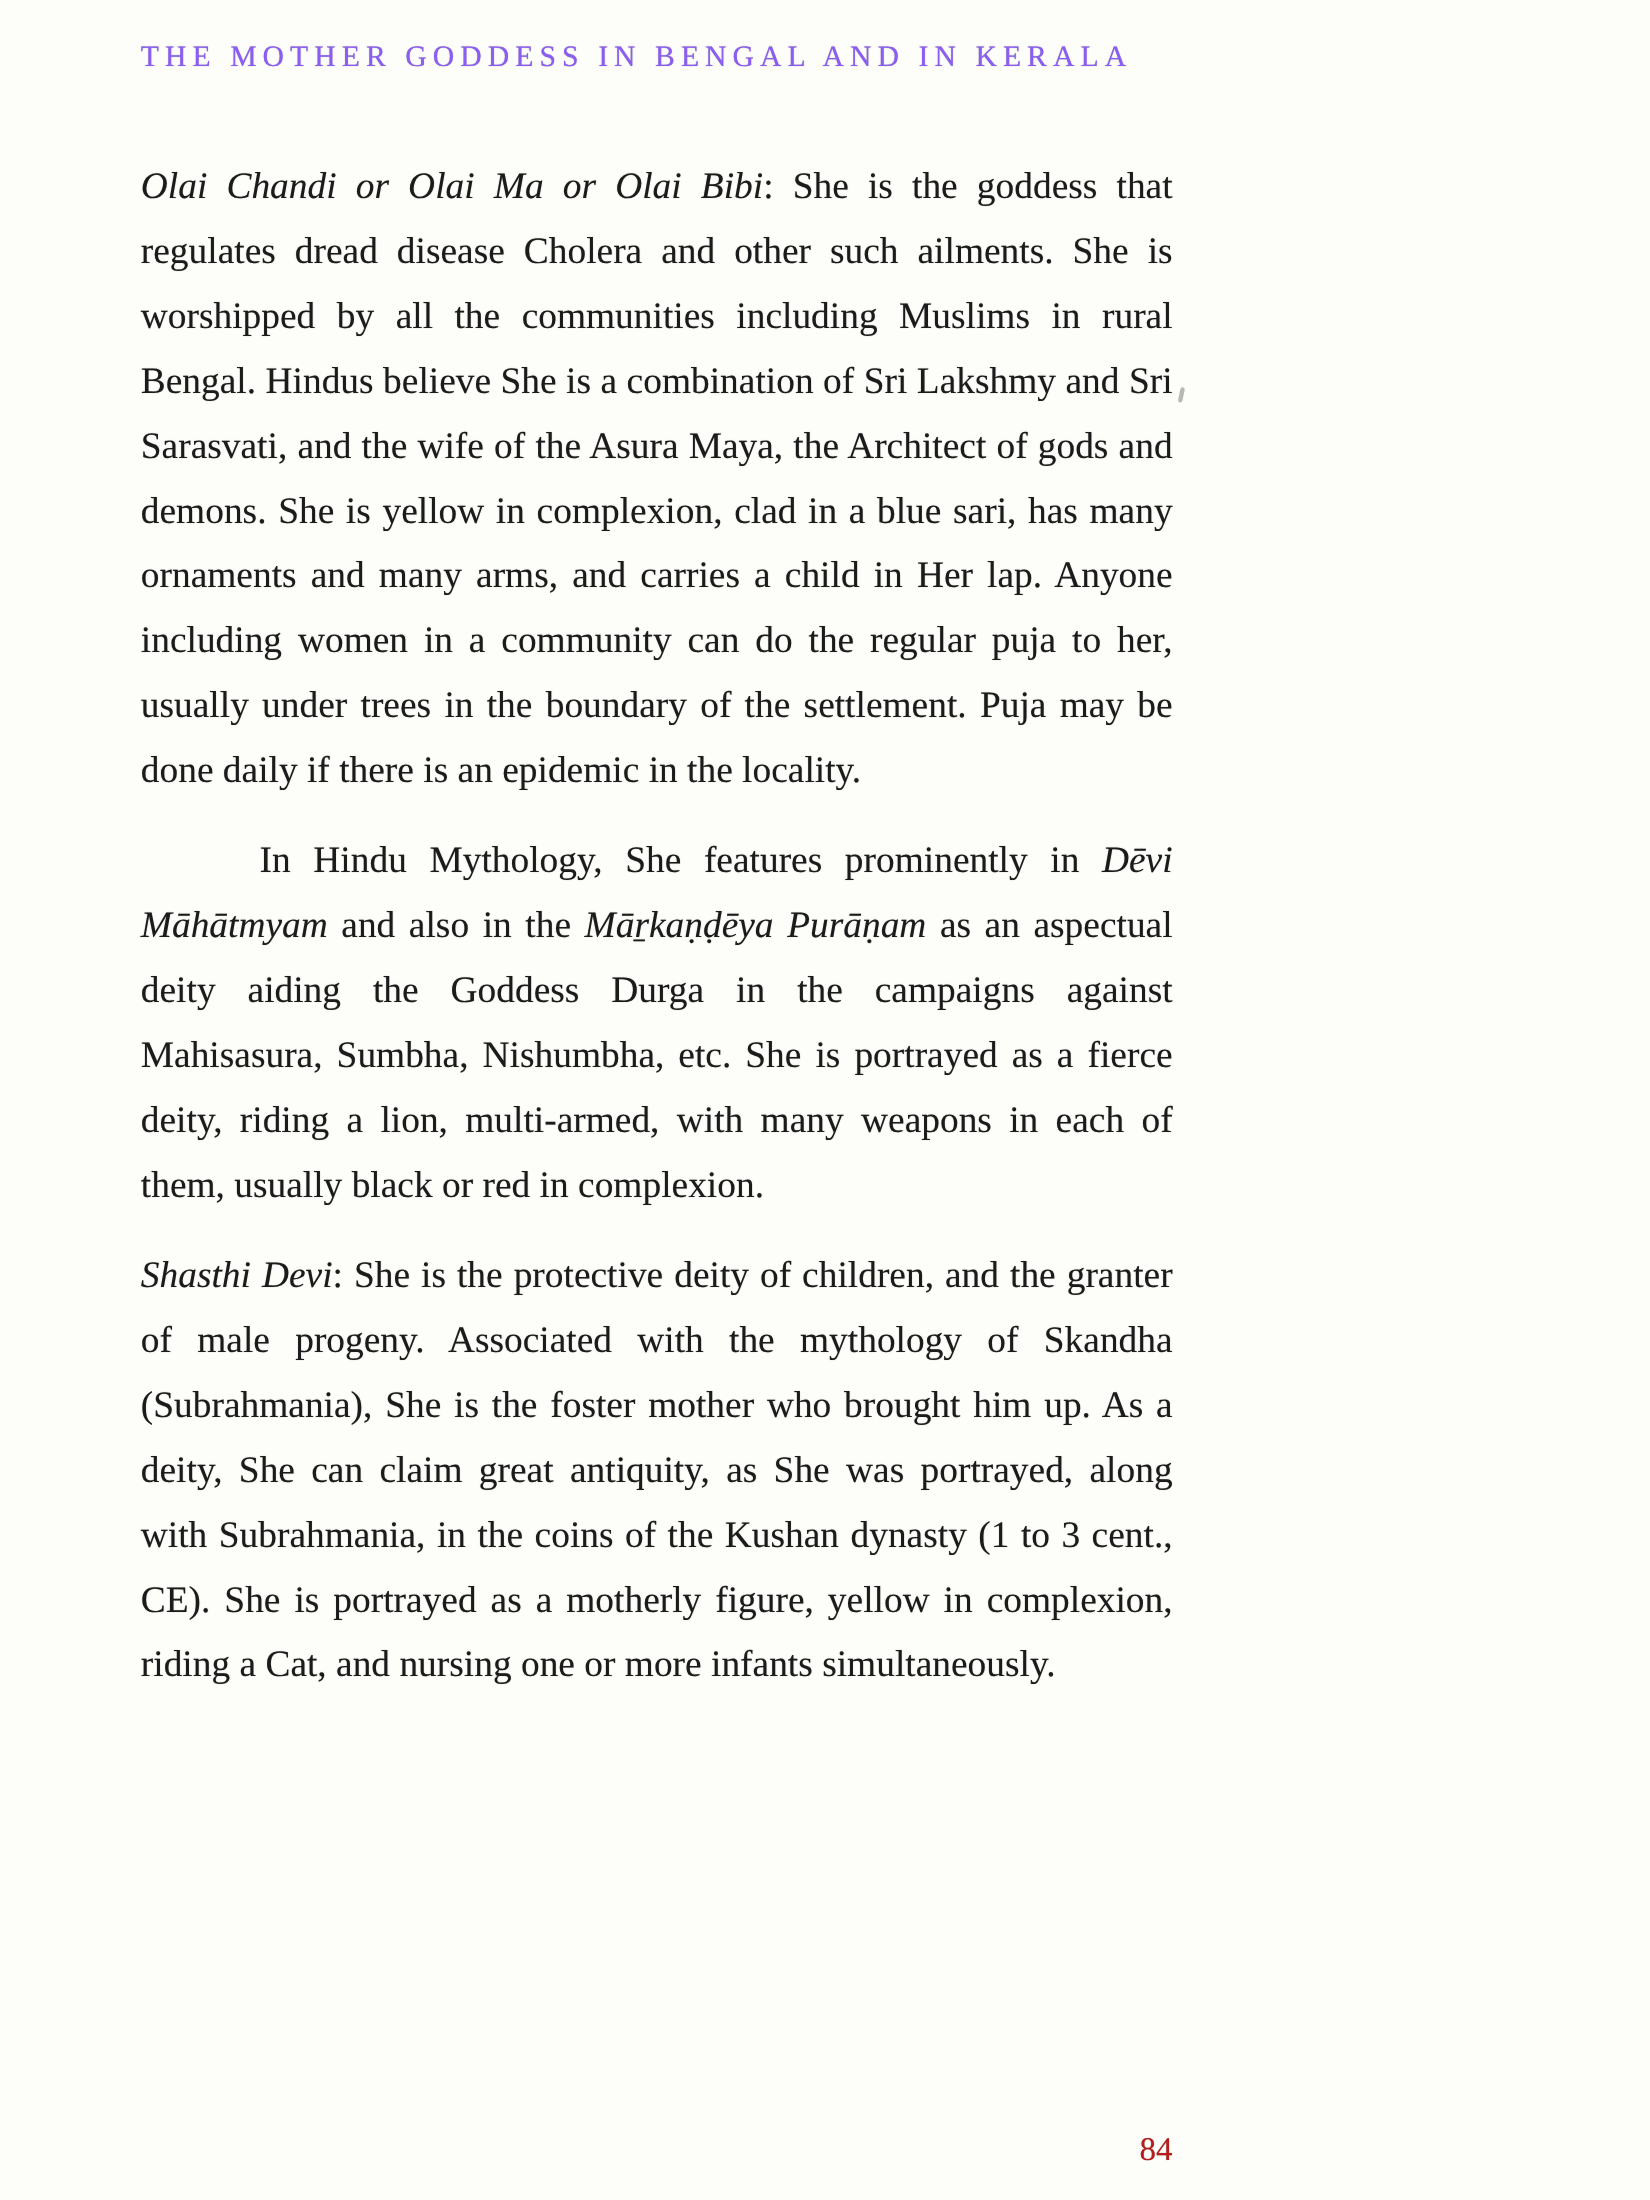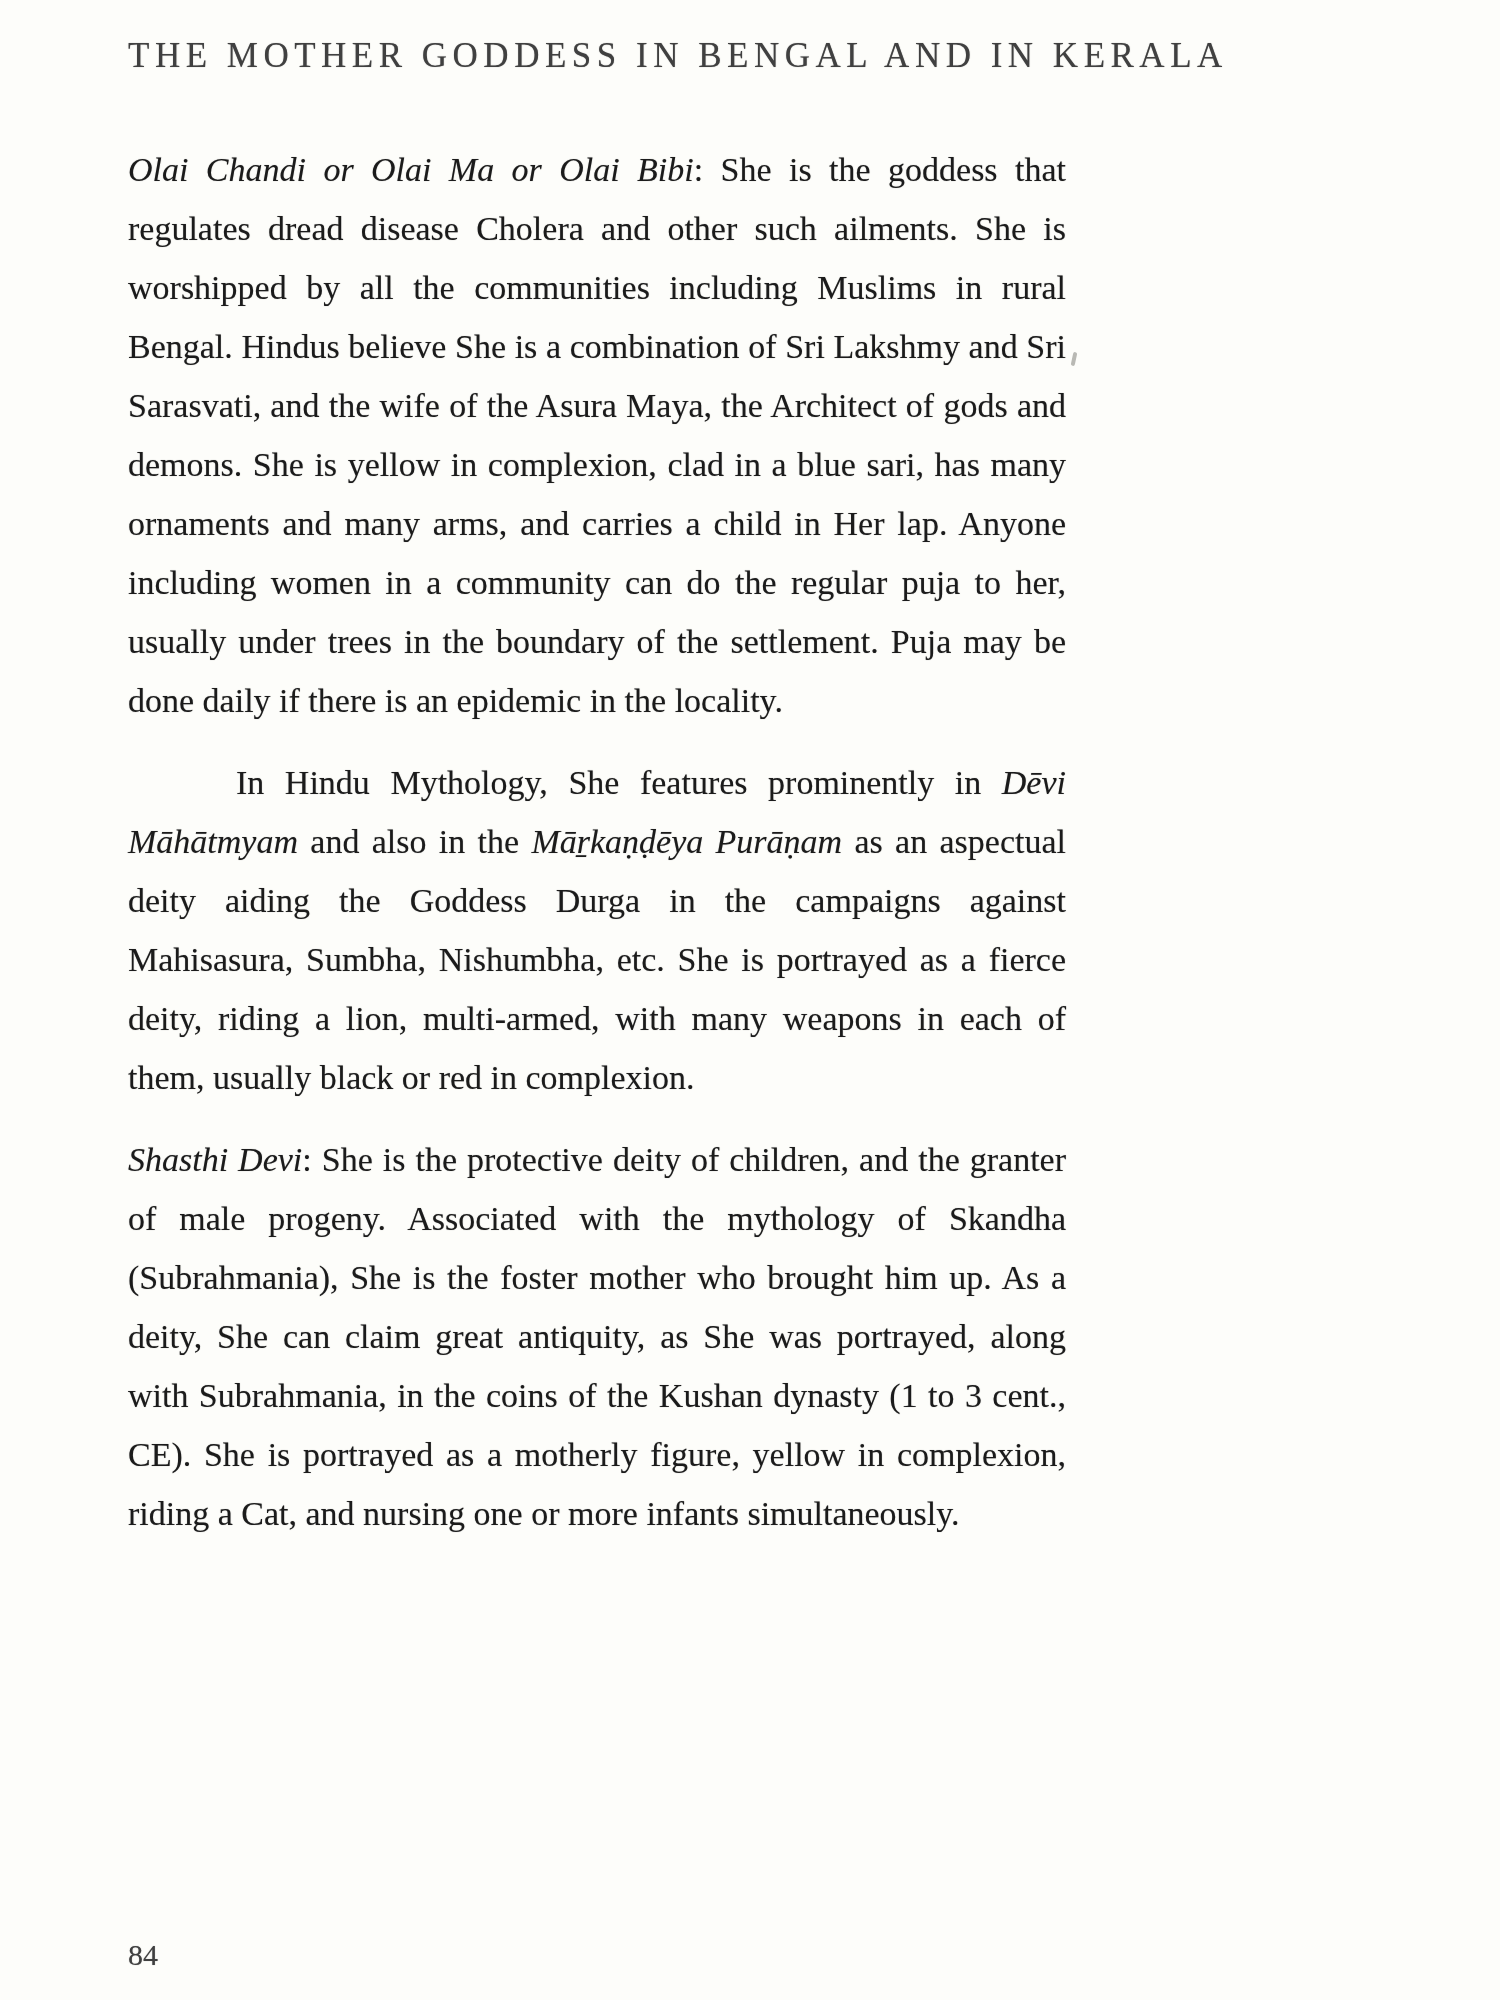--- a/index.html
+++ b/index.html
@@ -15,25 +15,25 @@
     background: #fdfdfa;
     overflow: hidden;
     font-family: "Liberation Serif", "DejaVu Serif", serif;
     color: #1c1c1c;
   }
   .running-head {
     position: absolute;
     top: 36px;
     left: 128px;
     width: 938px;
-    text-align: right;
-    font-size: 35px;
+    text-align: left;
+    font-size: 27px;
     letter-spacing: 5.5px;
     white-space: nowrap;
-    color: #404040;
+    color: #8b5cf6;
     text-shadow: 0 0 1px rgba(30,30,30,0.45);
   }
   .body-text {
     position: absolute;
     top: 140px;
     left: 128px;
     width: 938px;
   }
   .body-text p {
     margin: 0 0 23px 0;
@@ -49,23 +49,23 @@
     text-indent: 108px;
   }
   .body-text i {
     font-style: italic;
   }
   .page-number {
     position: absolute;
     top: 1938px;
     left: 128px;
     width: 938px;
-    text-align: left;
+    text-align: right;
     font-size: 30px;
-    color: #404040;
+    color: #b91c1c;
     text-shadow: 0 0 1px rgba(25,25,25,0.4);
   }
   
   .speckle {
     position: absolute;
     left: 1072px;
     top: 352px;
     width: 4px;
     height: 14px;
     background: #b9b9b4;

